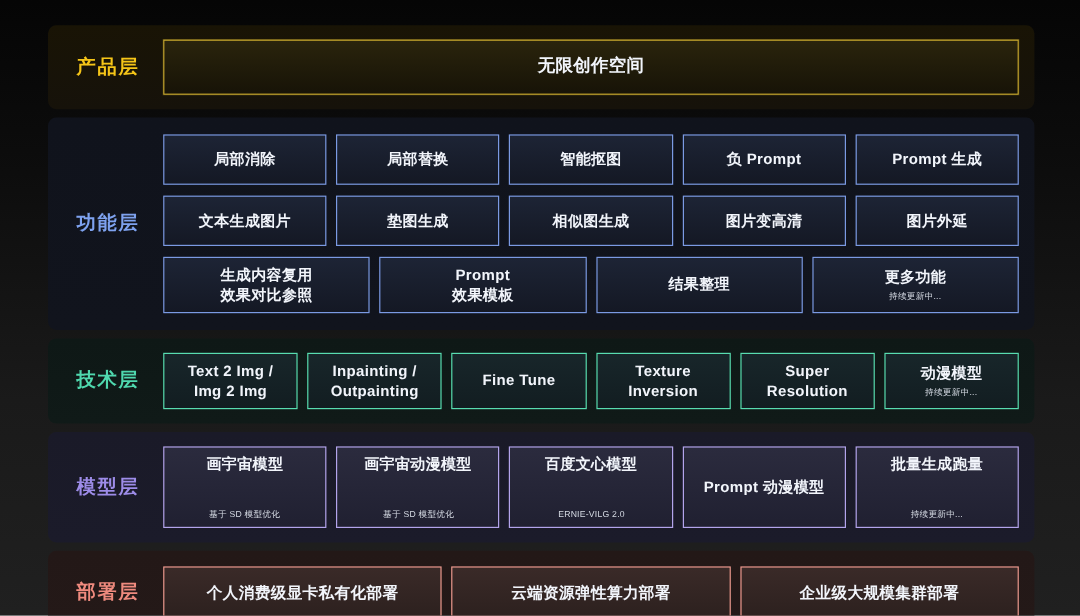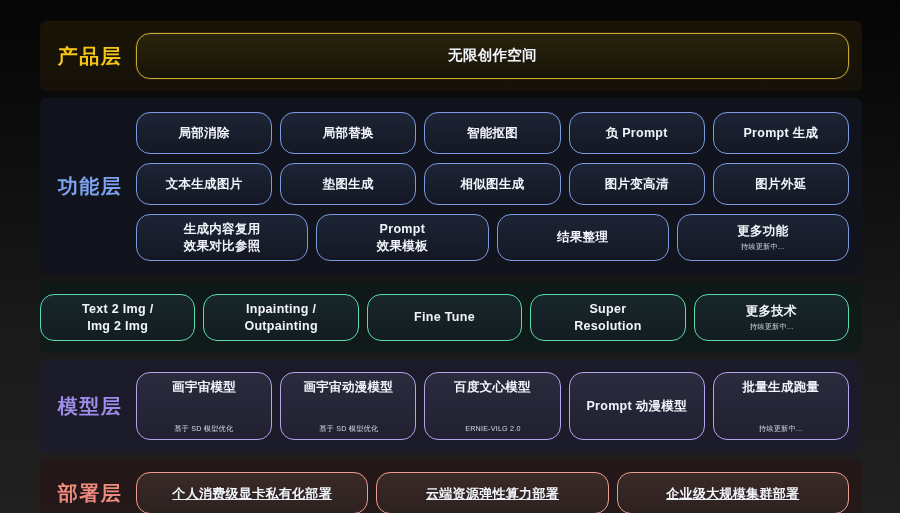--- a/index.html
+++ b/index.html
@@ -31,21 +31,21 @@
   .band {
     display: flex;
     align-items: center;
     border-radius: 7px;
     padding: 10px 13px 10px 0;
     position: relative;
   }
 
   .band-label {
     flex: 0 0 96px;
-    font-size: 20px;
+    font-size: 16px;
     font-weight: 700;
     letter-spacing: 1.5px;
     text-align: center;
     padding-left: 4px;
     user-select: none;
   }
 
   .band-body {
     flex: 1 1 auto;
     display: flex;
@@ -55,21 +55,21 @@
 
   .row {
     display: flex;
     gap: 8px;
   }
 
   
   .card {
     flex: 1 1 0;
     min-width: 0;
-    border-radius: 14px;
+    border-radius: 0;
     border: 1px solid transparent;
     display: flex;
     flex-direction: column;
     align-items: center;
     justify-content: center;
     text-align: center;
     padding: 6px 4px;
     line-height: 1.32;
   }
 
@@ -149,21 +149,20 @@
   .band-deploy {
     background: linear-gradient(180deg, #231817 0%, #241918 100%);
     padding-top: 13px;
     padding-bottom: 13px;
   }
   .band-deploy .band-label { color: #ef8a7e; }
   .band-deploy .card {
     border-color: #ee9b90;
     background: linear-gradient(180deg, #3a2a28 0%, #2d211f 100%);
     min-height: 42px;
-    text-decoration: underline;
   }
   .band-deploy .card .title { font-size: 13px; }
 </style>
 </head>
 <body>
 
 <div class="stack">
     <div class="band band-product">
       <div class="band-label">产品层</div>
       <div class="band-body">
@@ -224,39 +223,44 @@
             <div class="title">结果整理</div>
           </div>
           <div class="card">
             <div class="title">更多功能</div>
             <div class="subtitle">持续更新中...</div>
           </div>
         </div>
       </div>
     </div>
     <div class="band band-tech">
+      <div class="band-label">技术层</div>
       <div class="band-body">
         <div class="row">
           <div class="card">
             <div class="title">Text 2 Img /
 Img 2 Img</div>
           </div>
           <div class="card">
             <div class="title">Inpainting /
 Outpainting</div>
           </div>
           <div class="card">
             <div class="title">Fine Tune</div>
           </div>
           <div class="card">
+            <div class="title">Texture
+Inversion</div>
+          </div>
+          <div class="card">
             <div class="title">Super
 Resolution</div>
           </div>
           <div class="card">
-            <div class="title">更多技术</div>
+            <div class="title">动漫模型</div>
             <div class="subtitle">持续更新中...</div>
           </div>
         </div>
       </div>
     </div>
     <div class="band band-model">
       <div class="band-label">模型层</div>
       <div class="band-body">
         <div class="row">
           <div class="card">

